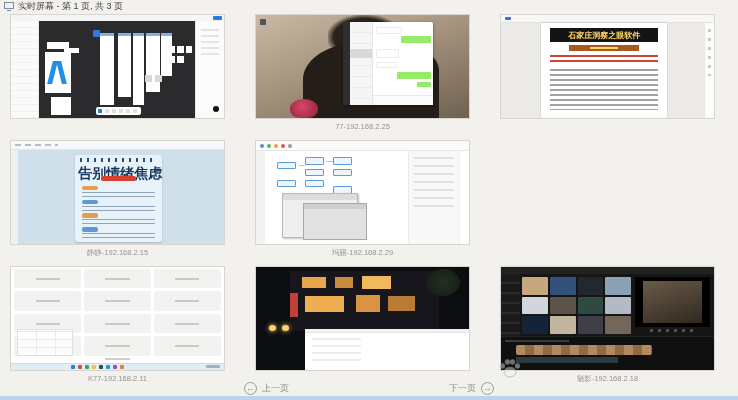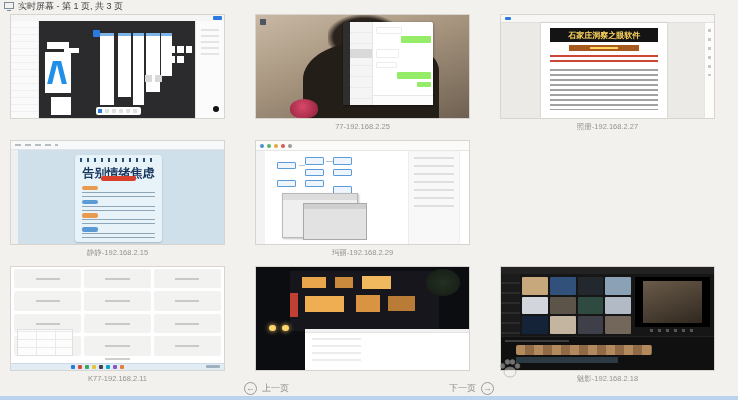--- a/index.html
+++ b/index.html
@@ -169,32 +169,31 @@
         <div style="left:22%;top:23%;width:56%;height:6%;background:#a85a1e">
           <i style="left:30%;top:35%;width:40%;height:30%;background:#ffd75e"></i>
         </div>
         <div style="left:7%;top:33%;width:86%;height:11%;background-image:repeating-linear-gradient(180deg,#cc4636 0 2px,transparent 2px 5px)"></div>
         <div style="left:7%;top:48%;width:86%;height:44%;background-image:repeating-linear-gradient(180deg,#a2a2a2 0 2px,transparent 2px 5px)"></div>
       </div>
       <div style="right:0;top:8%;width:4.5%;height:92%;background:#fcfcfb;border-left:1px solid #e8e6e3">
         <i style="left:30%;top:6%;width:40%;height:50%;background-image:repeating-linear-gradient(180deg,#c8c8c8 0 3px,transparent 3px 9px)"></i>
       </div>
     </div>
-    <div class="cap">照册-192.168.2.27</div>
   </div>
 
   <div class="abs" style="left:10px;top:140px">
     <div class="thumb t4" style="position:relative">
       <div style="left:0;top:0;width:100%;height:9%;background:#f7f8f9;border-bottom:1px solid #e4e4e6">
         <i style="left:2%;top:35%;width:20%;height:25%;background-image:repeating-linear-gradient(90deg,#b9bdc2 0 6px,transparent 6px 10px)"></i>
       </div>
       <div style="left:0;top:9%;width:3.5%;height:91%;background:#eef0f2"></div>
       <div style="left:30%;top:14%;width:41%;height:84%;background:#e8f2f9;border-radius:3px;box-shadow:0 1px 2px rgba(0,0,0,.18)">
         <i style="left:6%;top:3%;width:88%;height:5%;background-image:repeating-linear-gradient(90deg,#2a4f76 0 2px,transparent 2px 7px)"></i>
-        <span style="left:0;top:11%;width:100%;text-align:center;font-weight:bold;font-size:12px;color:#16375e;white-space:nowrap">告别情绪焦虑</span>
+        <span style="left:0;top:11%;width:100%;text-align:right;font-weight:bold;font-size:14px;color:#16375e;white-space:nowrap">告别情绪焦虑</span>
         <i style="left:30%;top:24%;width:40%;height:6%;background:#d8402c;border-radius:2px"></i>
         <i style="left:8%;top:35%;width:18%;height:5%;background:#e89a4f;border-radius:2px"></i>
         <i style="left:8%;top:42%;width:84%;height:6%;background-image:repeating-linear-gradient(180deg,#8fa6b8 0 1.5px,transparent 1.5px 4px)"></i>
         <i style="left:8%;top:51%;width:18%;height:5%;background:#5a9bd5;border-radius:2px"></i>
         <i style="left:8%;top:58%;width:84%;height:6%;background-image:repeating-linear-gradient(180deg,#8fa6b8 0 1.5px,transparent 1.5px 4px)"></i>
         <i style="left:8%;top:67%;width:18%;height:5%;background:#e89a4f;border-radius:2px"></i>
         <i style="left:8%;top:74%;width:84%;height:6%;background-image:repeating-linear-gradient(180deg,#8fa6b8 0 1.5px,transparent 1.5px 4px)"></i>
         <i style="left:8%;top:83%;width:18%;height:5%;background:#5a9bd5;border-radius:2px"></i>
         <i style="left:8%;top:90%;width:84%;height:5%;background-image:repeating-linear-gradient(180deg,#8fa6b8 0 1.5px,transparent 1.5px 4px)"></i>
       </div>

